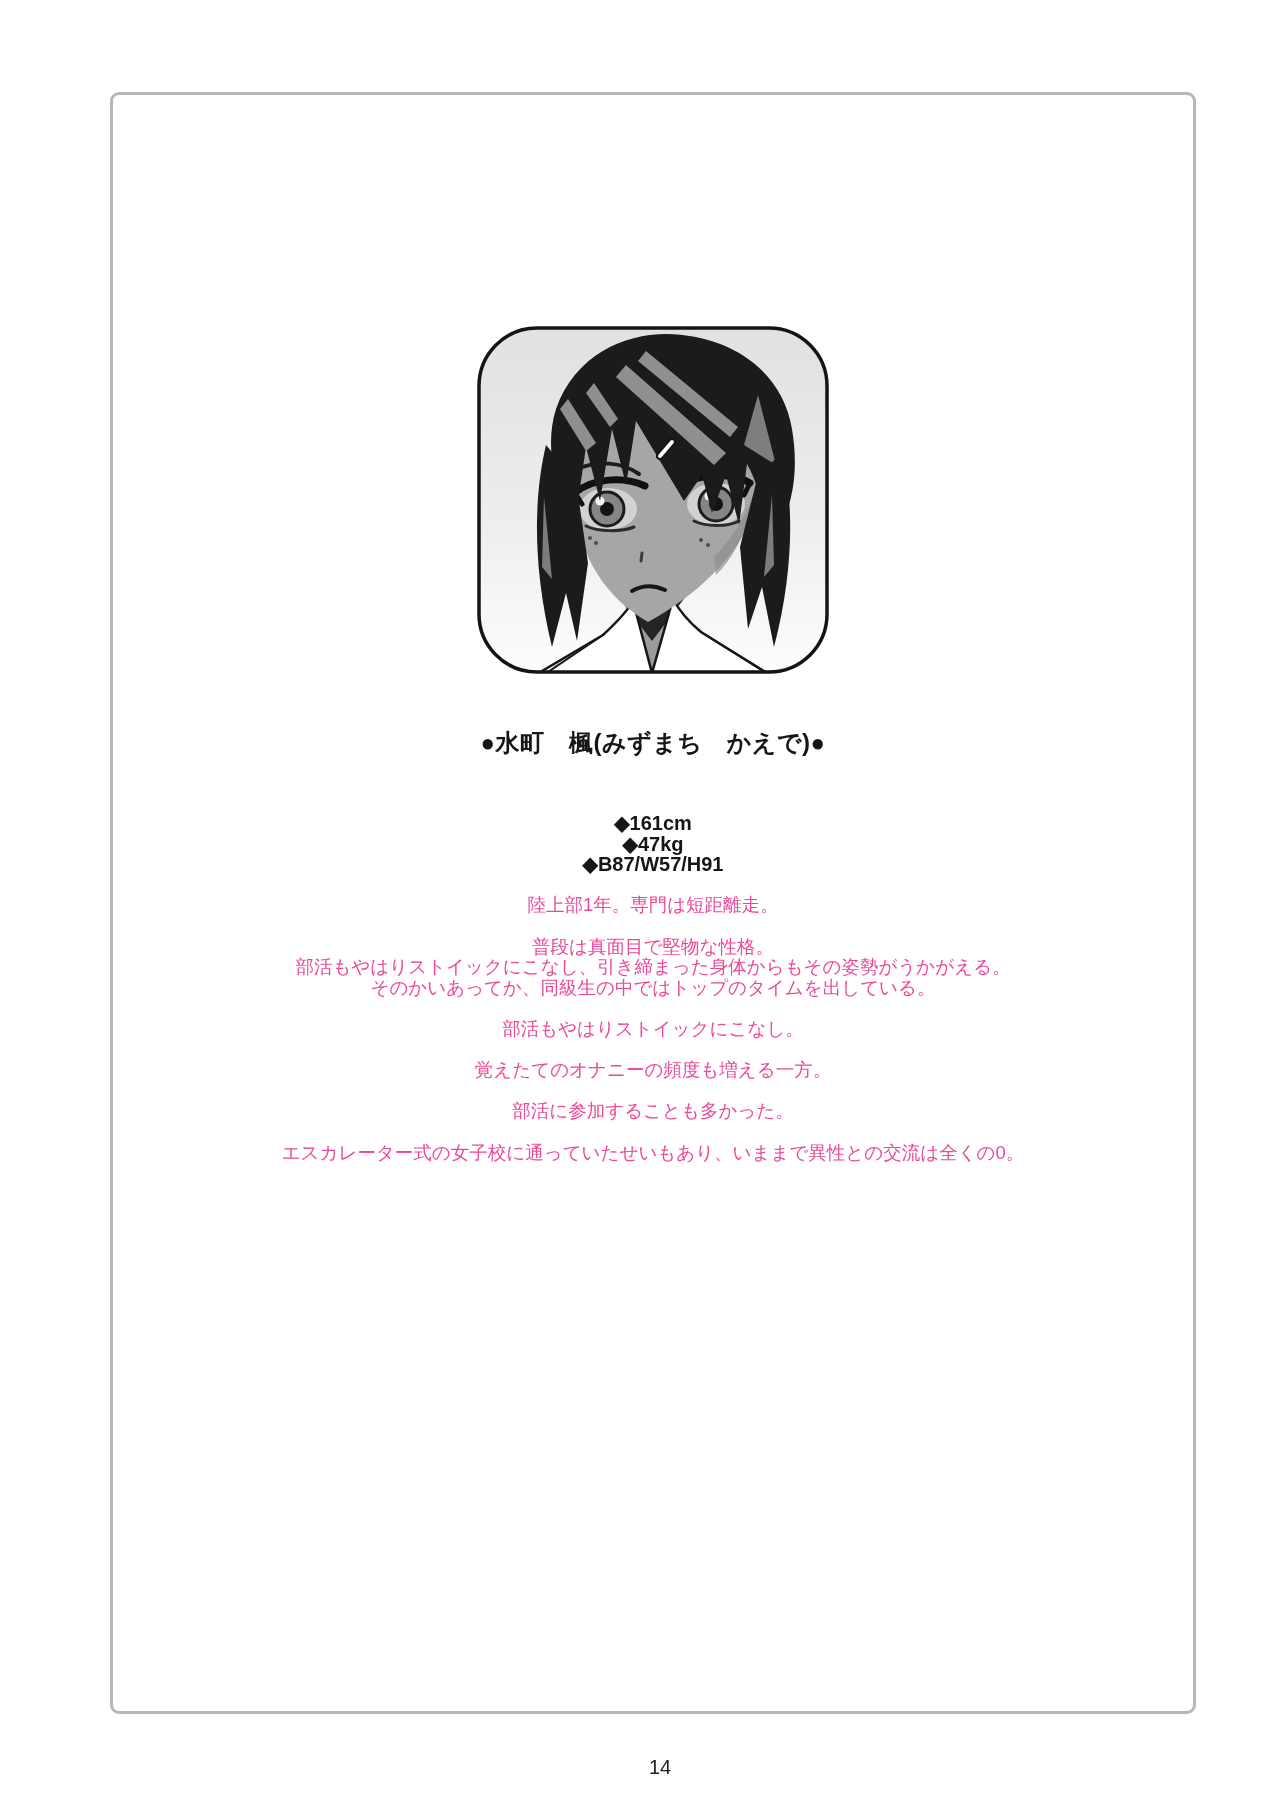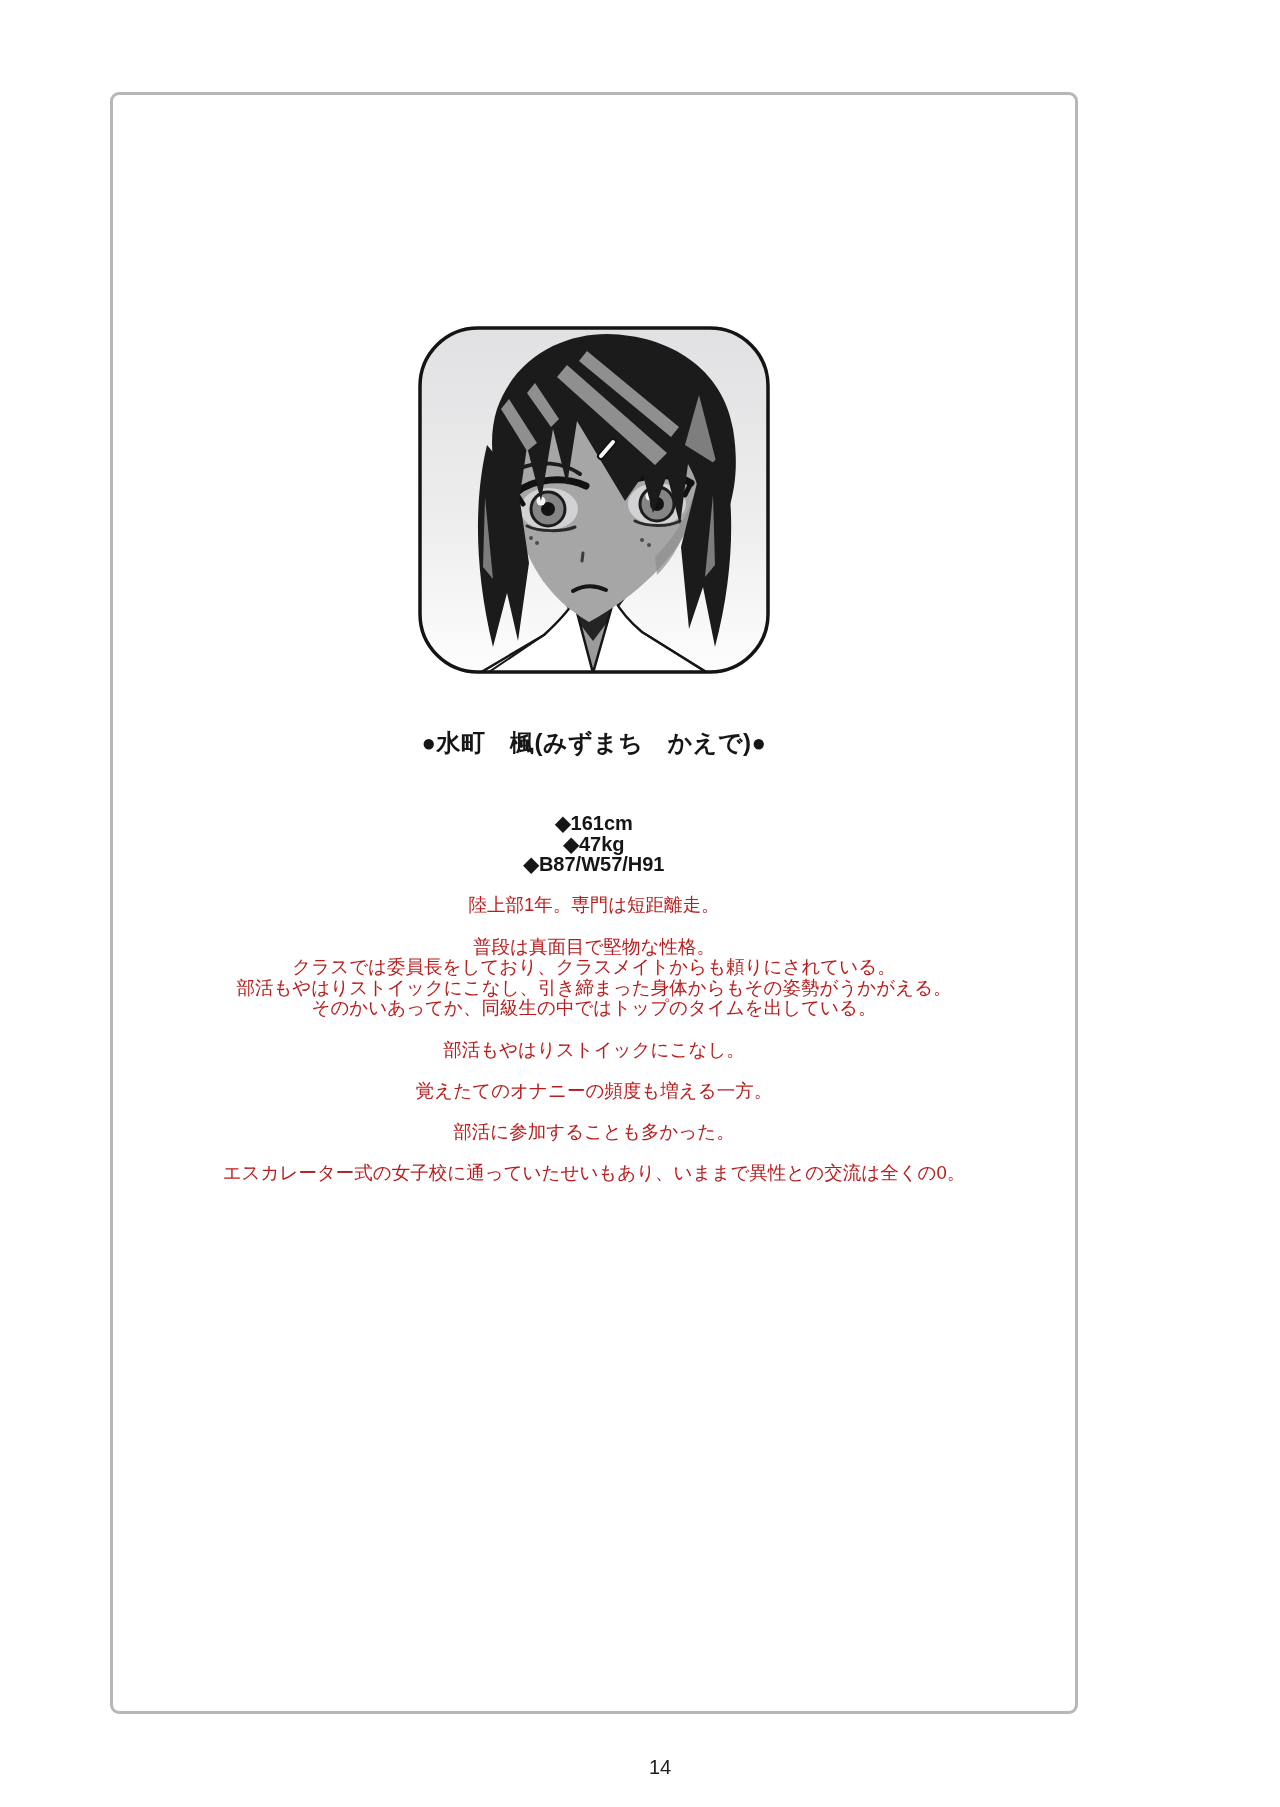--- a/index.html
+++ b/index.html
@@ -7,21 +7,21 @@
     position:relative;
     width:1280px;height:1807px;
     background:#ffffff;
     overflow:hidden;
     color:#1a1a1a;
     font-family:"Liberation Sans",sans-serif;
   }
   .page{
     position:absolute;
     left:110px;top:92px;
-    width:968px;height:1622px;
+    width:1086px;height:1622px;
     box-sizing:border-box;
     border:3px solid #b7b7b7;
     border-radius:9px;
     background:#ffffff;
     text-align:center;
   }
   .portrait{
     margin:230px auto 0;
     width:354px;height:350px;
     padding:0;
@@ -38,21 +38,21 @@
     margin-top:54px;
     font-size:20px;
     line-height:20.6px;
     color:#161616;
     font-weight:bold;
   }
   .para{
     margin:20.6px 0 0;
     font-size:18.5px;
     line-height:20.6px;
-    color:#b91c1c;
+    color:#ec4899;
   }
   .para .line{display:block;}
   .page-number{
     position:absolute;
     left:0;top:1756px;
     width:100%;
     text-align:center;
     font-size:20px;
     color:#1f1f1f;
     padding-left:20px;
@@ -172,21 +172,20 @@
     <div class="stats">
       <div class="line">◆161cm</div>
       <div class="line">◆47kg</div>
       <div class="line">◆B87/W57/H91</div>
     </div>
 
     <p class="para">陸上部1年。専門は短距離走。</p>
 
     <p class="para">
       <span class="line">普段は真面目で堅物な性格。</span>
-      <span class="line">クラスでは委員長をしており、クラスメイトからも頼りにされている。</span>
       <span class="line">部活もやはりストイックにこなし、引き締まった身体からもその姿勢がうかがえる。</span>
       <span class="line">そのかいあってか、同級生の中ではトップのタイムを出している。</span>
     </p>
 
     <p class="para">
       <span class="line">部活もやはりストイックにこなし。</span>
     </p>
 
     <p class="para">
       <span class="line">覚えたてのオナニーの頻度も増える一方。</span>

